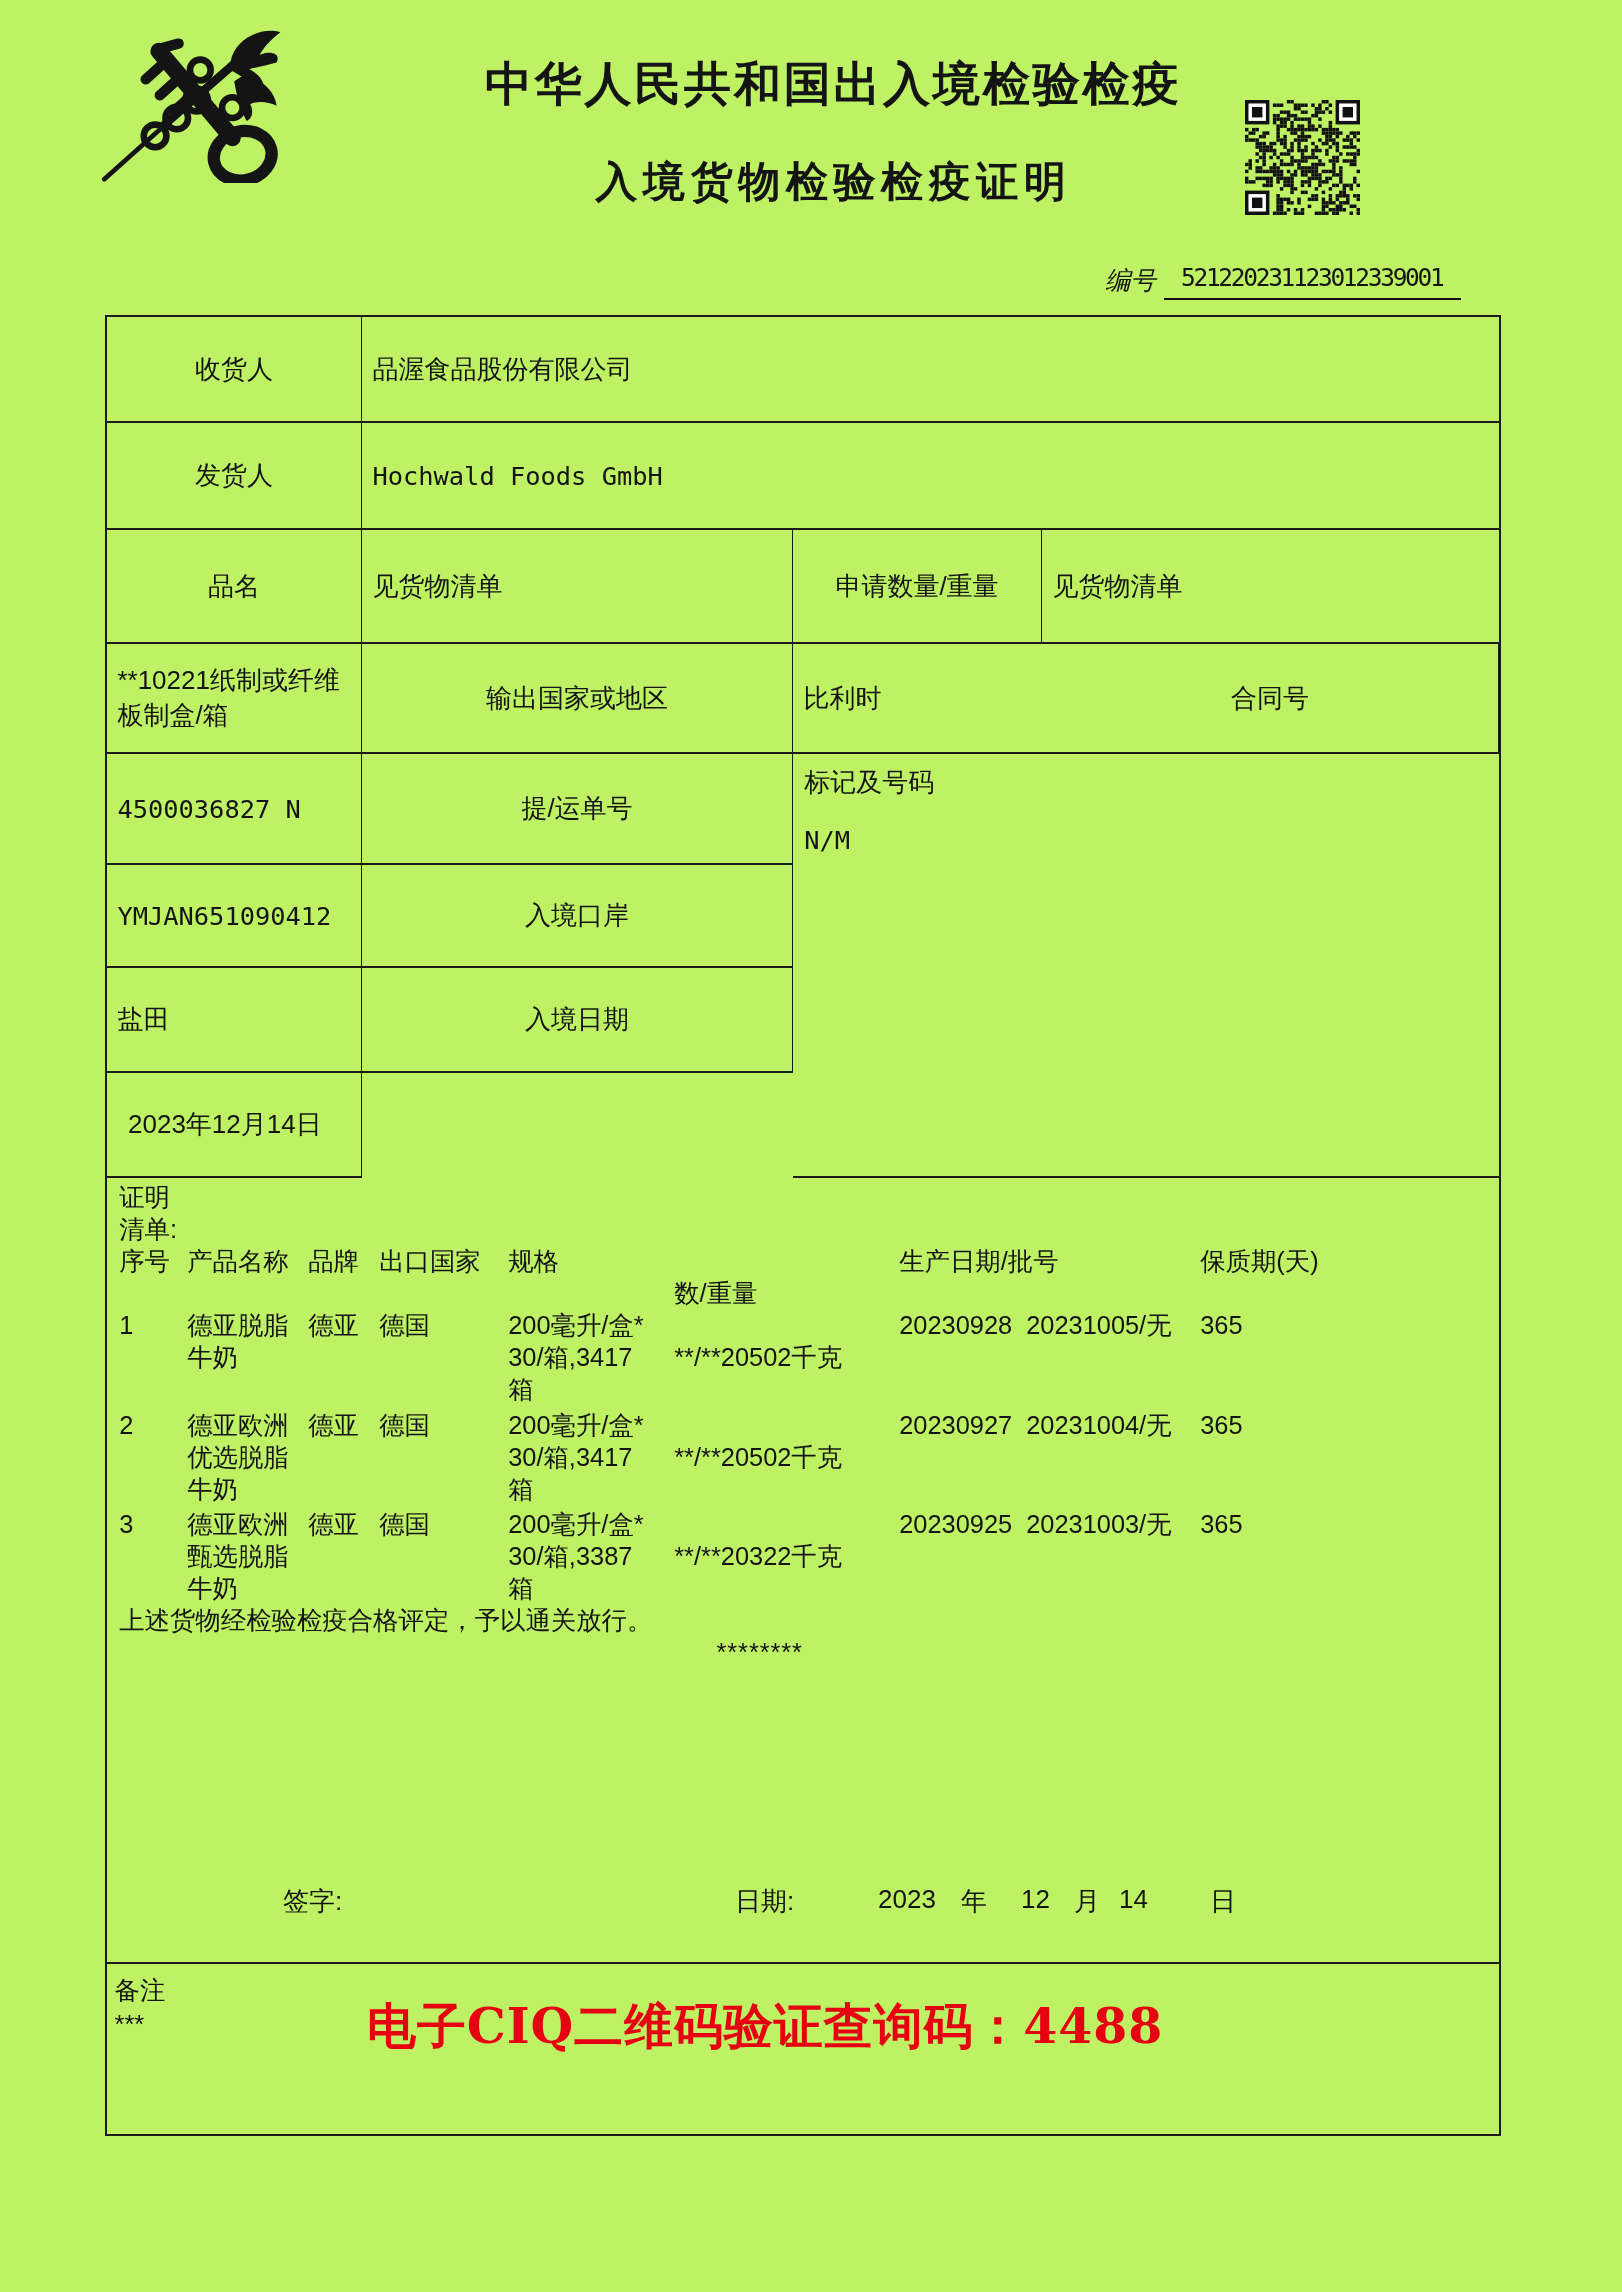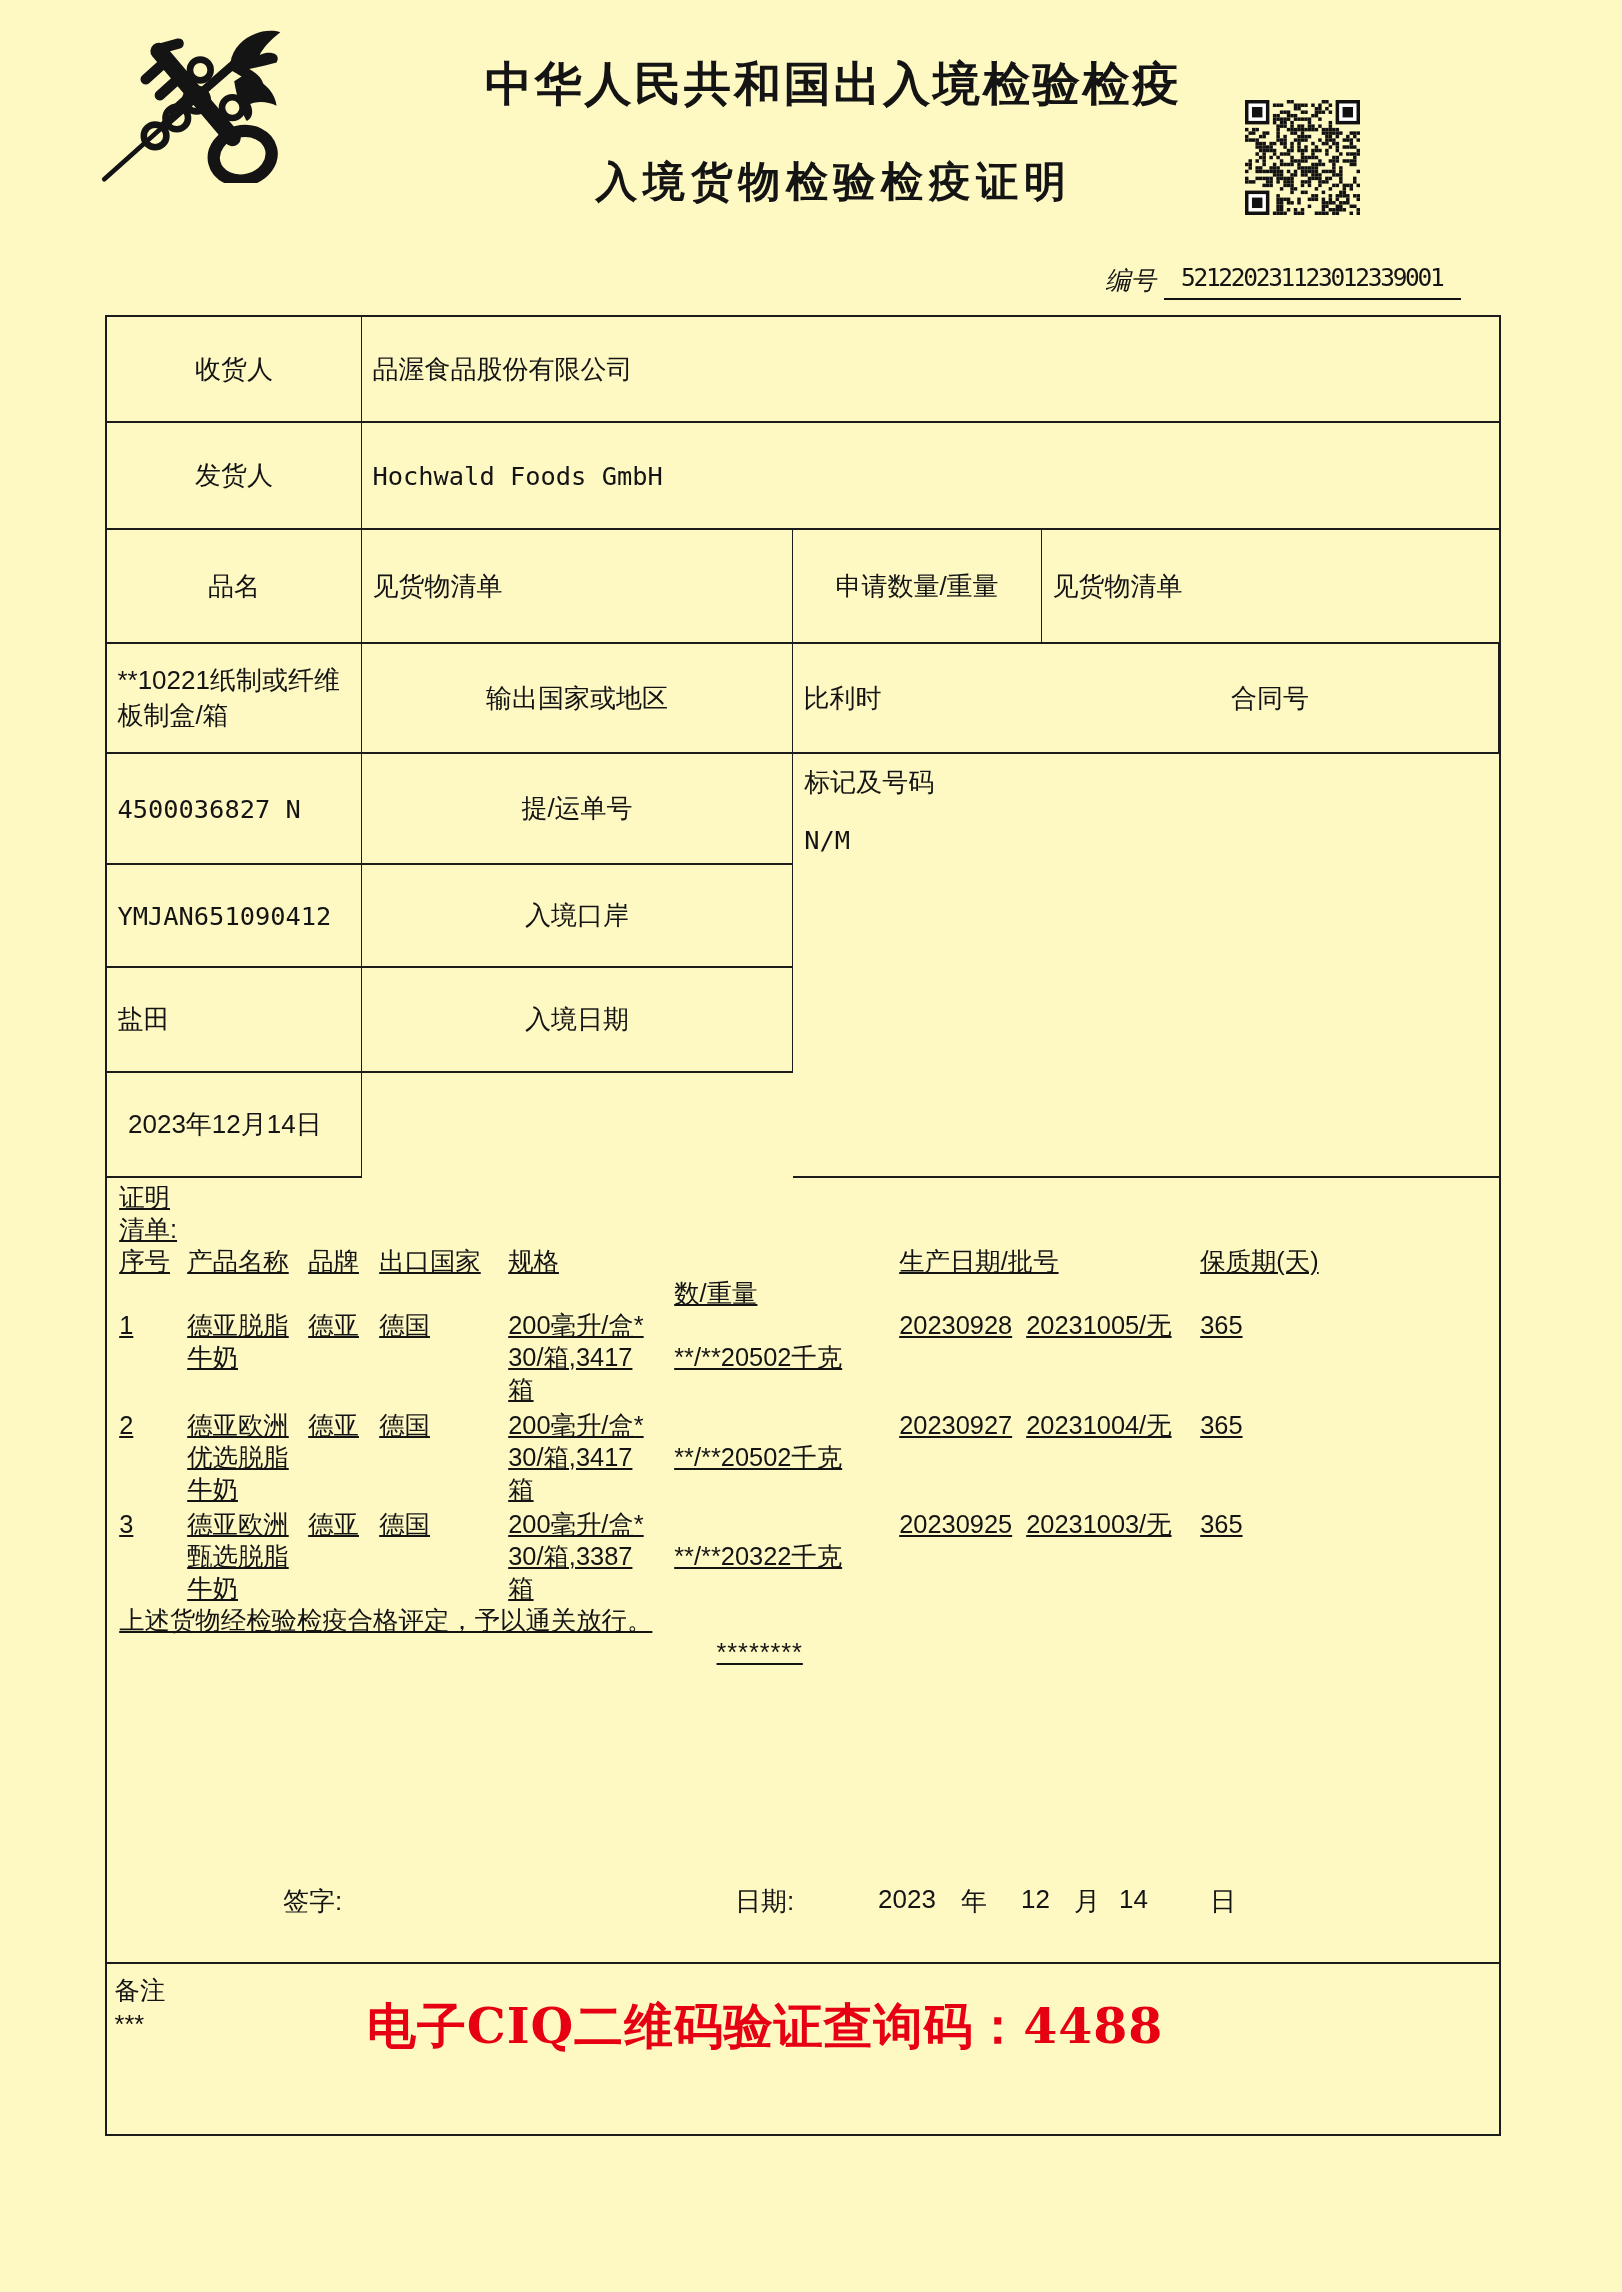--- a/index.html
+++ b/index.html
@@ -1,16 +1,16 @@
 <!DOCTYPE html>
 <html style="font-size:15px"><head>
 <meta charset="utf-8">
 <style>
   html,body{margin:0;padding:0;background:#ffffff;}
-  .page{position:relative;width:1622px;height:2293px;background:#fef9c3;overflow:hidden;
+  .page{position:relative;width:1622px;height:2293px;background:#bef264;overflow:hidden;
         font-family:"Liberation Sans",sans-serif;color:#141414;}
   .abs{position:absolute;}
 
   
   .org-title{left:311px;top:53px;width:1045px;text-align:center;font-size:47px;
              font-weight:bold;letter-spacing:2.8px;}
   .doc-title{left:311px;top:154px;width:1045px;text-align:center;font-size:42px;
              font-weight:bold;letter-spacing:5.6px;}
   .no-label{left:1105px;top:264px;font-size:25.4px;font-style:italic;}
   .no-value{left:1181px;top:263px;font-size:24.5px;letter-spacing:-2.3px;
@@ -27,21 +27,21 @@
   .bb{border-bottom:2.8px solid #1c1c1c;}
   .lab{justify-content:center;text-align:center;}
   .val{justify-content:flex-start;padding-left:10.4px;}
   .mono{font-family:"DejaVu Sans Mono",monospace;font-size:25.4px;}
   .span3{grid-column:2/5;}
   .marks-cell{grid-column:3/5;grid-row:5/9;flex-direction:column;align-items:flex-start;
               justify-content:flex-start;padding:11.3px 0 0 11.3px;}
   .marks-value{margin-top:24.5px;font-family:"DejaVu Sans Mono",monospace;font-size:25.4px;}
 
   
-  .cert-cell{grid-column:1/5;grid-row:9;display:block;position:relative;font-size:25.4px;text-decoration:underline;}
+  .cert-cell{grid-column:1/5;grid-row:9;display:block;position:relative;font-size:25.4px;}
   .cert-flow{padding:2.8px 0 0 12.2px;line-height:32px;}
   .cert-head-row,.cert-row{display:flex;align-items:flex-start;}
   .cert-row{margin-top:0;}
   .cert-row ~ .cert-row{margin-top:3.8px;}
   .c0{width:68px;flex:none;}
   .c1{width:121px;flex:none;}
   .c2{width:71px;flex:none;}
   .c3{width:129px;flex:none;}
   .c4{width:166px;flex:none;white-space:pre-line;}
   .c5{width:225px;flex:none;margin-top:32px;}

